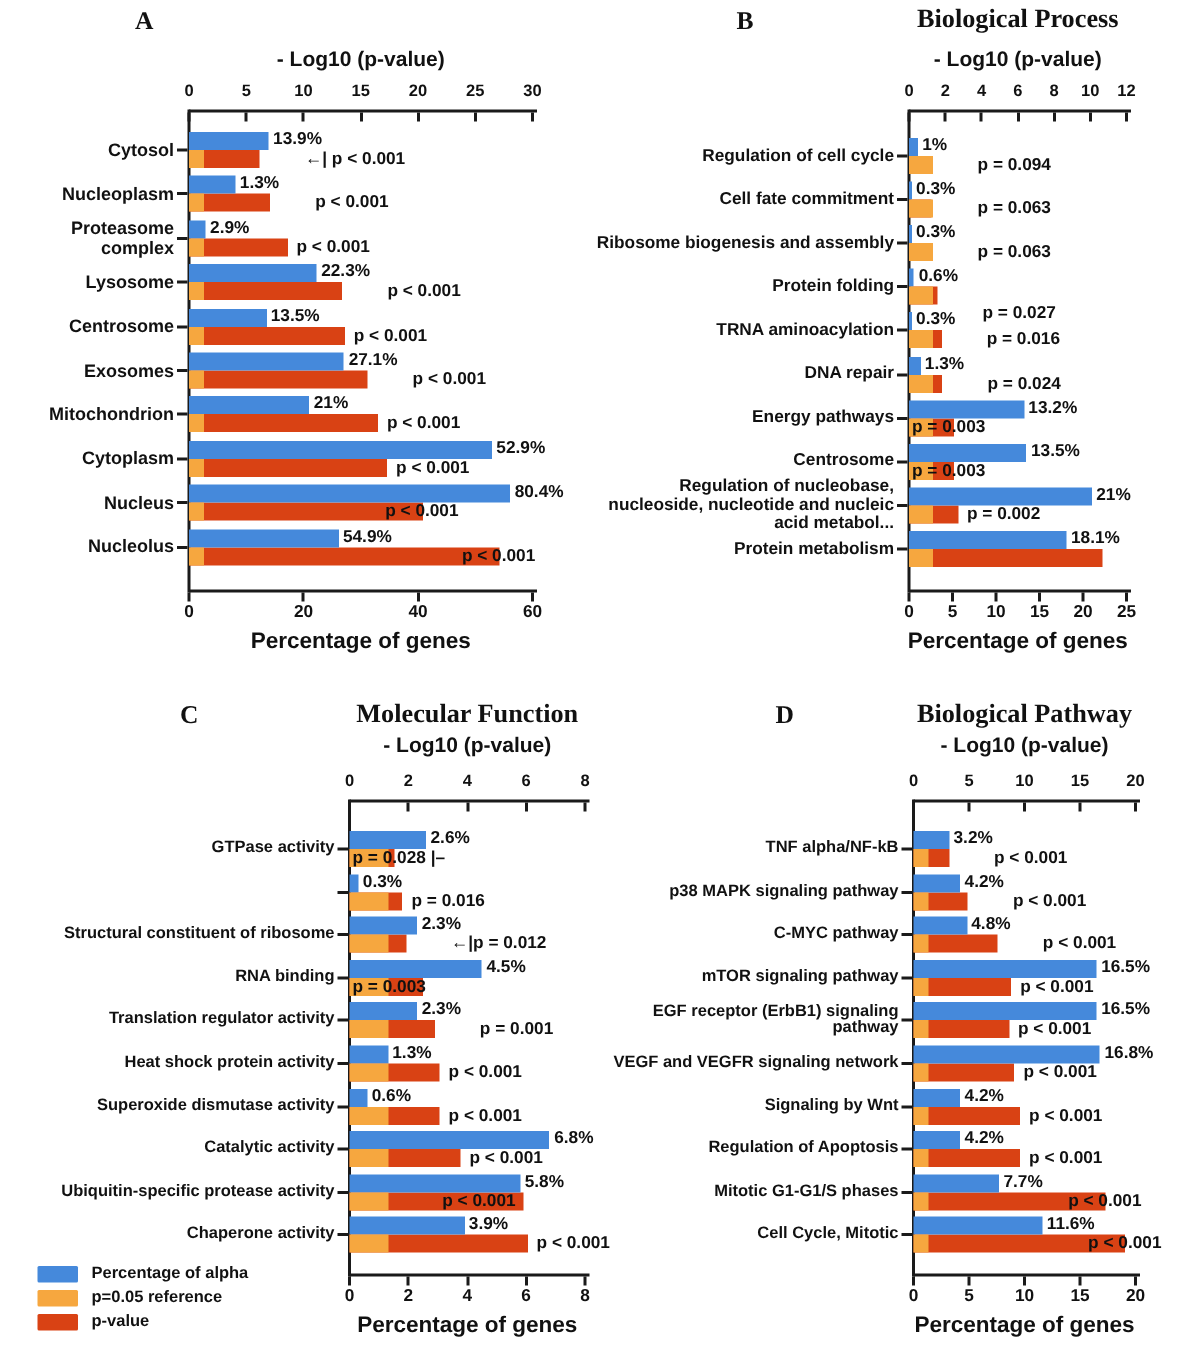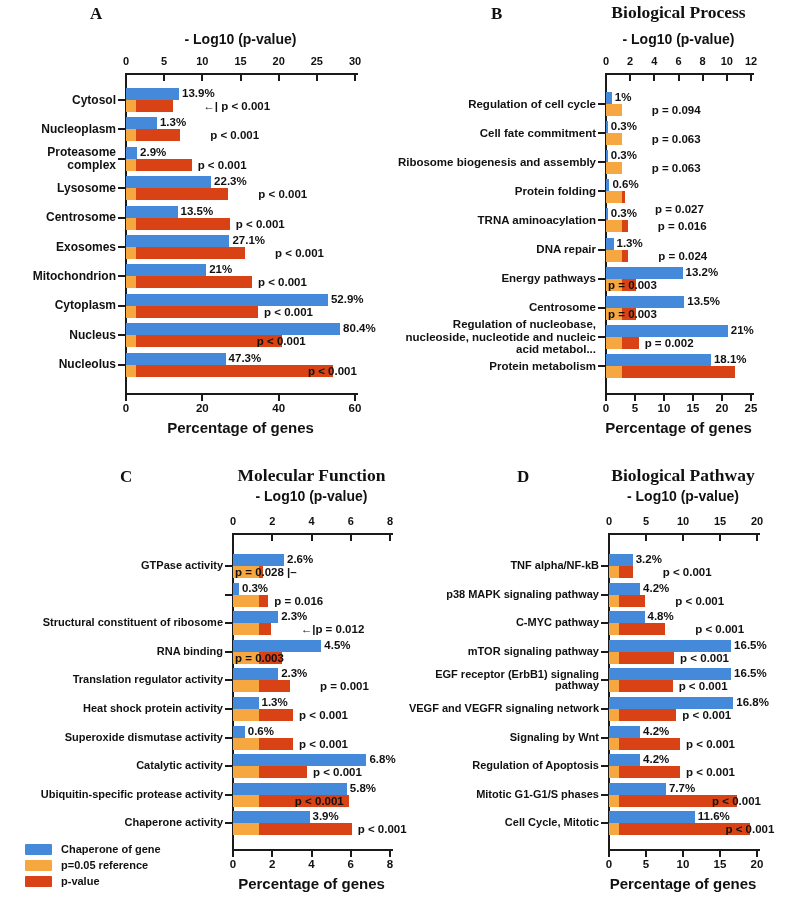--- a/index.html
+++ b/index.html
@@ -122,21 +122,21 @@
         <div style="left: 126px; top: 335.2px; width: 155.72px; height: 12px; background: rgb(217, 66, 20); z-index: 1; position: absolute;"></div>
         <div style="left: 126px; top: 335.2px; width: 9.92333px; height: 12px; background: rgb(246, 167, 63); z-index: 2; position: absolute;"></div>
         <div style="left: 126px; top: 323.2px; width: 214.115px; height: 12px; background: rgb(69, 137, 219); z-index: 1; position: absolute;"></div>
         <div class="pctlab" style="left: 343.115px; top: 322.2px; z-index: 3; position: absolute;">80.4%</div>
         <div class="plab" style="top: 335.2px; z-index: 3; left: 305.72px; transform: translateX(-100%); position: absolute;">p &lt; 0.001</div>
         <div class="cattick" style="left: 118px; top: 363.6px; position: absolute;"></div>
         <div class="catlab" style="left: -2px; top: 348.6px; width: 118px; height: 32px; font-size: 12px; position: absolute;">Nucleolus</div>
         <div style="left: 126px; top: 364.6px; width: 206.863px; height: 12px; background: rgb(217, 66, 20); z-index: 1; position: absolute;"></div>
         <div style="left: 126px; top: 364.6px; width: 9.92333px; height: 12px; background: rgb(246, 167, 63); z-index: 2; position: absolute;"></div>
         <div style="left: 126px; top: 352.6px; width: 99.615px; height: 12px; background: rgb(69, 137, 219); z-index: 1; position: absolute;"></div>
-        <div class="pctlab" style="left: 228.615px; top: 351.6px; z-index: 3; position: absolute;">47.3%</div>
+        <div class="pctlab" style="left: 228.615px; top: 351.6px; z-index: 3; position: absolute;">54.9%</div>
         <div class="plab" style="top: 364.6px; z-index: 3; left: 356.863px; transform: translateX(-100%); position: absolute;">p &lt; 0.001</div>
       </div>
   </div>
 
   <div class="panel" id="pB">
     <div class="letter">B</div>
     <div class="title" style="left: 145px; width: 285px; top: 2px;">Biological Process</div>
     <div class="axtoplabel" style="left: 165px; width: 245px; top: 31px;">- Log10 (p-value)</div>
     <div class="plot">
         <div style="left: 215px; top: 73px; width: 148px; height: 2px; background: rgb(26, 26, 26); position: absolute;"></div>
@@ -440,21 +440,21 @@
         <div style="left: 218px; top: 368.4px; width: 9.62px; height: 12px; background: rgb(246, 167, 63); z-index: 2; position: absolute;"></div>
         <div style="left: 218px; top: 356.4px; width: 85.84px; height: 12px; background: rgb(69, 137, 219); z-index: 1; position: absolute;"></div>
         <div class="pctlab" style="left: 306.84px; top: 355.4px; z-index: 3; position: absolute;">11.6%</div>
         <div class="plab" style="top: 368.4px; z-index: 3; left: 383.34px; transform: translateX(-100%); position: absolute;">p &lt; 0.001</div>
       </div>
   </div>
 
   <div id="legend">
     <div class="lrow">
       <div class="lswatch" style="background: rgb(69, 137, 219);"></div>
-      <div class="llab">Chaperone of gene</div>
+      <div class="llab">Percentage of alpha</div>
     </div>
     <div class="lrow">
       <div class="lswatch" style="background: rgb(246, 167, 63);"></div>
       <div class="llab">p=0.05 reference</div>
     </div>
     <div class="lrow">
       <div class="lswatch" style="background: rgb(217, 66, 20);"></div>
       <div class="llab">p-value</div>
     </div>
   </div>

